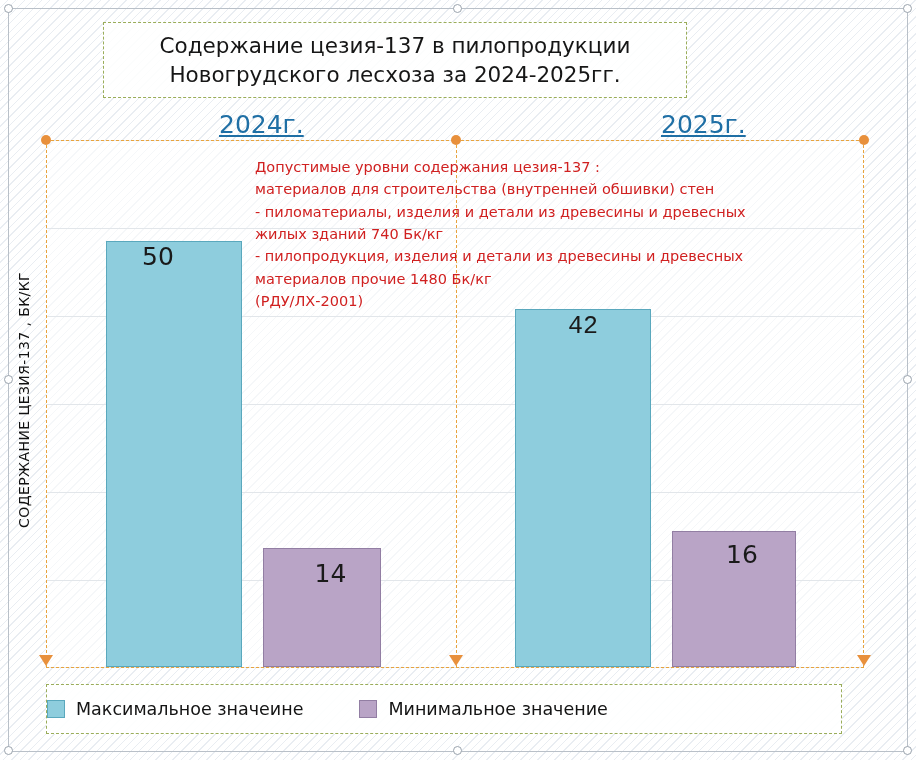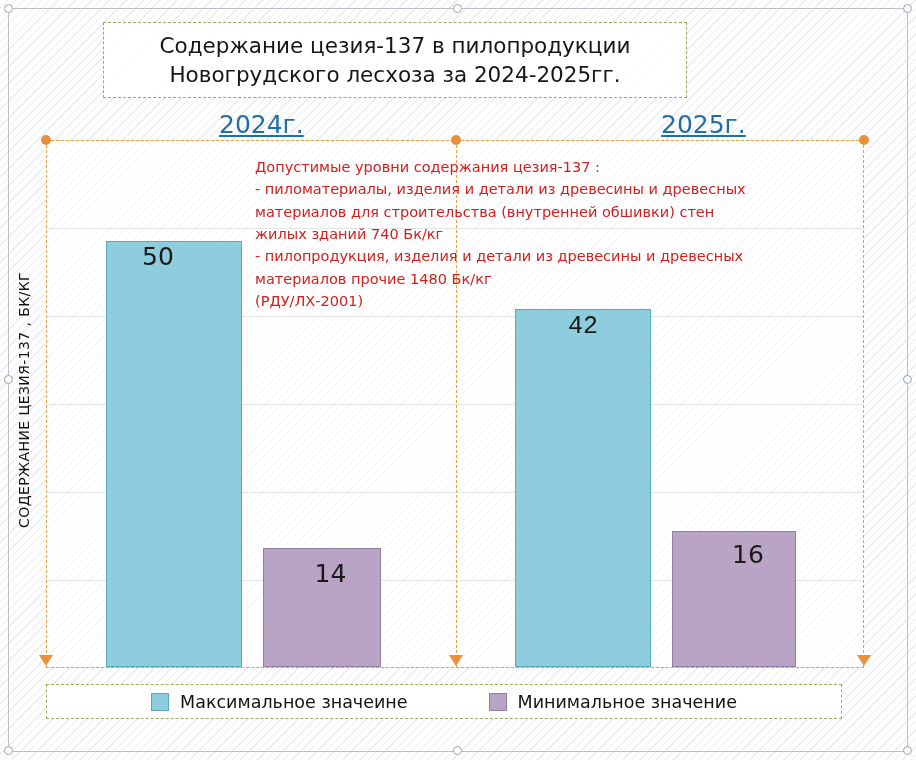--- a/index.html
+++ b/index.html
@@ -189,27 +189,26 @@
     text-align: center;
     width: 300px;
   }
 
   
   #legend {
     position: absolute;
     left: 46px;
     top: 684px;
     width: 796px;
-    height: 35px;
+    height: 50px;
     border: 1px dashed #9aad5a;
     box-sizing: border-box;
     display: flex;
     align-items: center;
-    justify-content: center;
-    gap: 81px;
+    gap: 56px;
     background: rgba(255,255,255,0.9);
     z-index: 30;
   }
   .legend-item {
     display: flex;
     align-items: center;
     gap: 11px;
     font-size: 17.5px;
     color: #141414;
   }
@@ -250,43 +249,43 @@
 
     <div class="bar min" style="left:217px; bottom:1px; width:118px; height:119px;"></div>
 
     <div class="bar max" style="left:469px; bottom:1px; width:136px; height:358px;"></div>
 
     <div class="bar min" style="left:626px; bottom:1px; width:124px; height:136px;"></div>
 
     <div class="bar-label" style="left:44px;  width:136px; top:102px;">50</div>
     <div class="bar-label" style="left:217px; width:135px; top:419px;">14</div>
     <div class="bar-label" style="left:469px; width:136px; top:172px;font-family:Liberation Mono, monospace;">42</div>
-    <div class="bar-label" style="left:640px; width:124px; top:400px;">16</div>
+    <div class="bar-label" style="left:626px; width:124px; top:400px;padding-left:8px;">16</div>
   </div>
 
   <div id="plot-dash"></div>
   <div class="orange-dot" style="left:41px;  top:135px;"></div>
   <div class="orange-dot" style="left:451px; top:135px;"></div>
   <div class="orange-dot" style="left:859px; top:135px;"></div>
   <div class="v-dash" style="left:456px; top:140px; height:528px;"></div>
   <div class="orange-arrow" style="left:39px;  top:655px;"></div>
   <div class="orange-arrow" style="left:449px; top:655px;"></div>
   <div class="orange-arrow" style="left:857px; top:655px;"></div>
 
   <div id="title-box">
     <div id="title-text">Содержание цезия-137 в пилопродукции Новогрудского лесхоза за 2024-2025гг.</div>
   </div>
 
   <div class="year-label" style="left:219px; top:110px;">2024г.</div>
   <div class="year-label" style="left:661px; top:110px;">2025г.</div>
 
   <div id="annotation">
     <div>Допустимые уровни содержания цезия-137 :</div>
+    <div>материалов для строительства (внутренней обшивки) стен</div>
     <div>- пиломатериалы, изделия и детали из древесины и древесных</div>
-    <div>материалов для строительства (внутренней обшивки) стен</div>
     <div>жилых зданий 740 Бк/кг</div>
     <div>- пилопродукция, изделия и детали из древесины и древесных</div>
     <div> материалов прочие 1480 Бк/кг</div>
     <div>(РДУ/ЛХ-2001)</div>
   </div>
 
   <div id="y-axis-title">
     <span id="y-axis-title-inner">СОДЕРЖАНИЕ ЦЕЗИЯ-137 , БК/КГ</span>
   </div>
 

